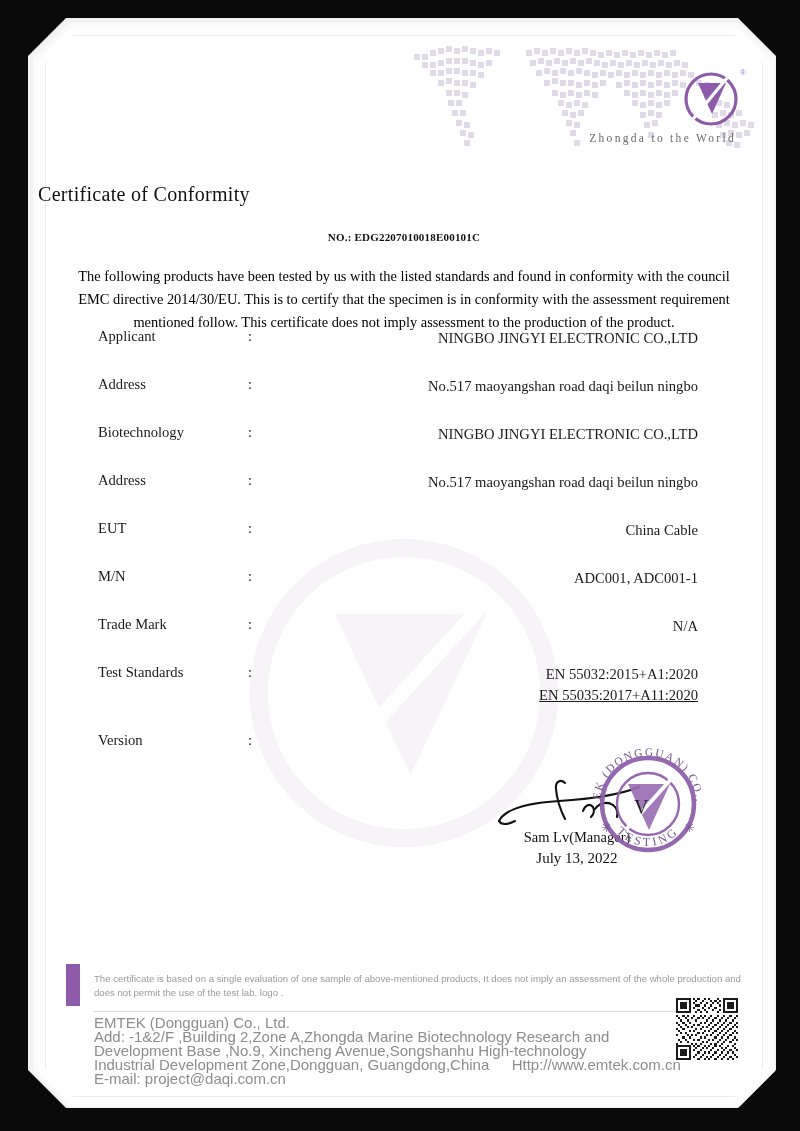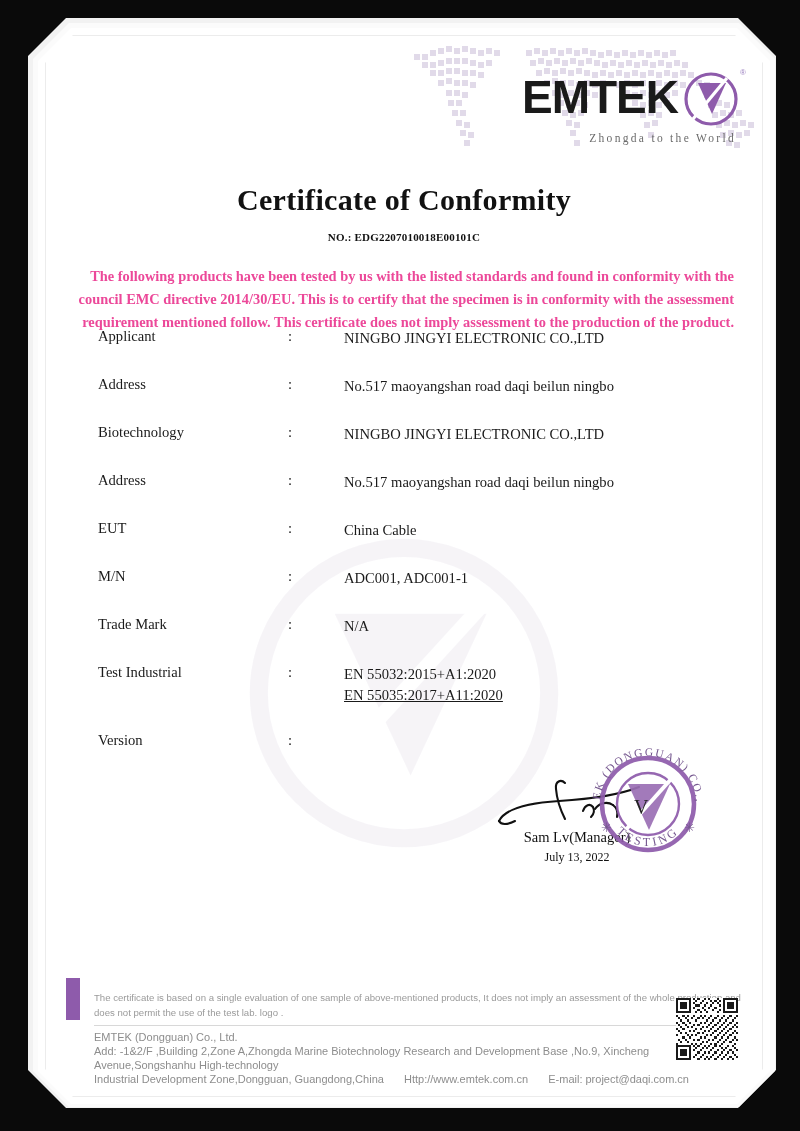--- a/index.html
+++ b/index.html
@@ -115,118 +115,117 @@
     font-family: "Liberation Serif", serif;
     font-size: 11.5px;
     letter-spacing: 2.3px;
     color: #6a6a6a;
   }
 
   
   .title {
     position: absolute;
     left: 0; right: 0; top: 155px;
-    text-align: center;
-    font-size: 30px;
-    font-weight: 700;
+    text-align: left;
+    font-size: 20px;
+    font-weight: 400;
     color: #111;
     letter-spacing: .3px;
   }
   .cert-no {
     position: absolute;
     left: 0; right: 0; top: 203px;
     text-align: center;
     font-size: 11px;
     font-weight: 700;
     color: #111;
     letter-spacing: .2px;
   }
 
   
   .intro {
     position: absolute;
     left: 36px; top: 237px;
     width: 660px;
     font-size: 14.4px;
     line-height: 23px;
-    color: #ec4899;
-    text-align: right;
-    font-weight: bold;
+    color: #000000;
+    text-align: center;
   }
 
   
   .details {
     position: absolute;
     left: 60px; top: 300px;
     width: 600px;
   }
   .row {
     display: flex;
     align-items: flex-start;
     margin-bottom: 27px;
-    gap: 40px;
   }
   .row.tall { margin-bottom: 26px; }
   .row .lbl {
     width: 150px;
     flex: 0 0 150px;
     font-size: 14.6px;
     color: #1a1a1a;
   }
   .row .colon {
     width: 16px;
     flex: 0 0 16px;
     font-size: 14.6px;
     color: #1a1a1a;
   }
   .row .val {
     flex: 1;
     font-size: 14.6px;
     color: #1a1a1a;
     line-height: 21px;
+    text-align: right;
   }
   .val .line2 { display: block; text-decoration: underline; }
 
   
   .sign-block {
     position: absolute;
     right: 78px; top: 735px;
     width: 230px;
     text-align: center;
   }
   .sig-svg { display: block; margin: 0 auto; }
   .sig-name {
     margin-top: -4px;
     font-size: 14.5px;
     color: #111;
   }
   .sig-date {
     margin-top: 4px;
-    font-size: 12px;
+    font-size: 15px;
     color: #111;
   }
 
   
   .stamp {
     position: absolute;
     right: 58px; top: 712px;
     width: 128px; height: 128px;
     opacity: .92;
     pointer-events: none;
   }
 
   
   .footer {
     position: absolute;
     left: 28px; right: 28px; bottom: 18px;
     font-family: "Liberation Sans", sans-serif;
   }
   .footer-top {
     display: flex;
-    align-items: flex-end;
+    align-items: center;
     gap: 14px;
   }
   .accent-bar {
     flex: 0 0 14px;
     width: 14px;
     height: 42px;
     background: #8e5bab;
   }
   .disclaimer {
     flex: 1;
@@ -236,21 +235,21 @@
     padding-top: 2px;
   }
   .footer-divider {
     margin: 5px 0 4px 28px;
     border-top: 1px solid #d8d8d8;
     width: 605px;
   }
   .addr {
     margin-left: 28px;
     width: 605px;
-    font-size: 11px;
+    font-size: 15px;
     line-height: 14px;
     color: #8d8d8d;
   }
   .addr .l1 { display: block; }
   .addr .l2 { display: block; }
   .addr .l3 { display: block; }
   .addr .sp { display: inline-block; width: 14px; }
 
   .qr {
     position: absolute;
@@ -455,21 +454,20 @@
     </svg>
 
     <svg class="centre-wm" viewBox="0 0 200 200">
       <circle cx="100" cy="100" r="88" fill="none" stroke="#6a4a86" stroke-width="11"></circle>
       <path d="M58 52 L150 52 L104 150 Z" fill="#6a4a86"></path>
       <path d="M150 44 L46 158" stroke="#ffffff" stroke-width="9" fill="none"></path>
     </svg>
 
     <div class="brand">
       <div class="brand-row">
-        <span class="wordmark">EMTEK</span>
         <span class="mark">
           <svg viewBox="0 0 62 62" width="62" height="62">
             <circle cx="31" cy="33" r="25" fill="none" stroke="#8e5bab" stroke-width="3.2"></circle>
             <path d="M18 17 L46 17 L32 48 Z" fill="#8e5bab"></path>
             <path d="M47 12 L13 53" stroke="#ffffff" stroke-width="3.2" fill="none"></path>
           </svg>
           <span class="reg">®</span>
         </span>
       </div>
       <div class="tagline">Zhongda to the World</div>
@@ -518,21 +516,21 @@
         <span class="val">ADC001, ADC001-1</span>
       </div>
 
       <div class="row">
         <span class="lbl">Trade Mark</span>
         <span class="colon">:</span>
         <span class="val">N/A</span>
       </div>
 
       <div class="row tall">
-        <span class="lbl">Test Industrial</span>
+        <span class="lbl">Test Standards</span>
         <span class="colon">:</span>
         <span class="val">
           <span>EN 55032:2015+A1:2020</span>
           <span class="line2">EN 55035:2017+A11:2020</span>
         </span>
       </div>
 
       <div class="row">
         <span class="lbl">Version</span>
         <span class="colon">:</span>

